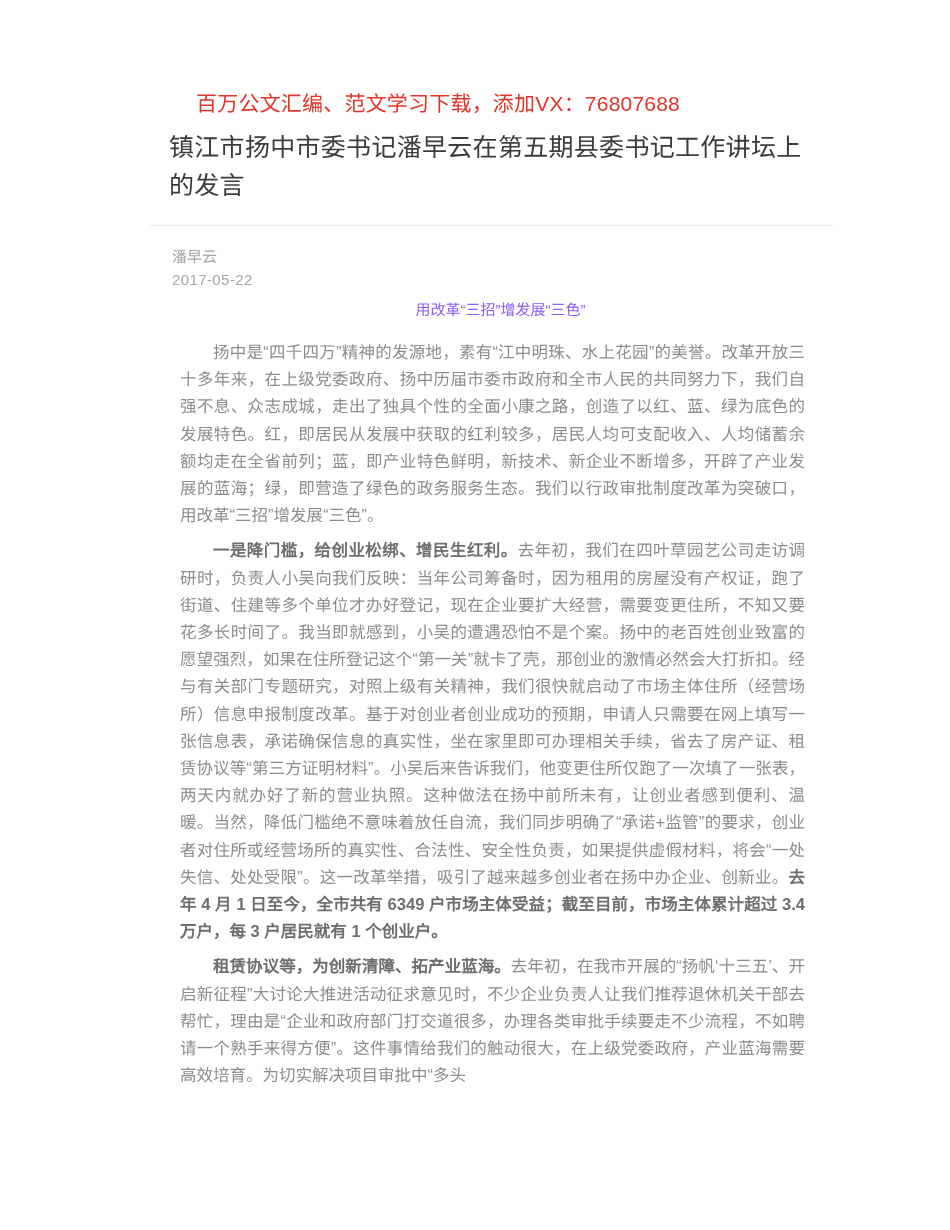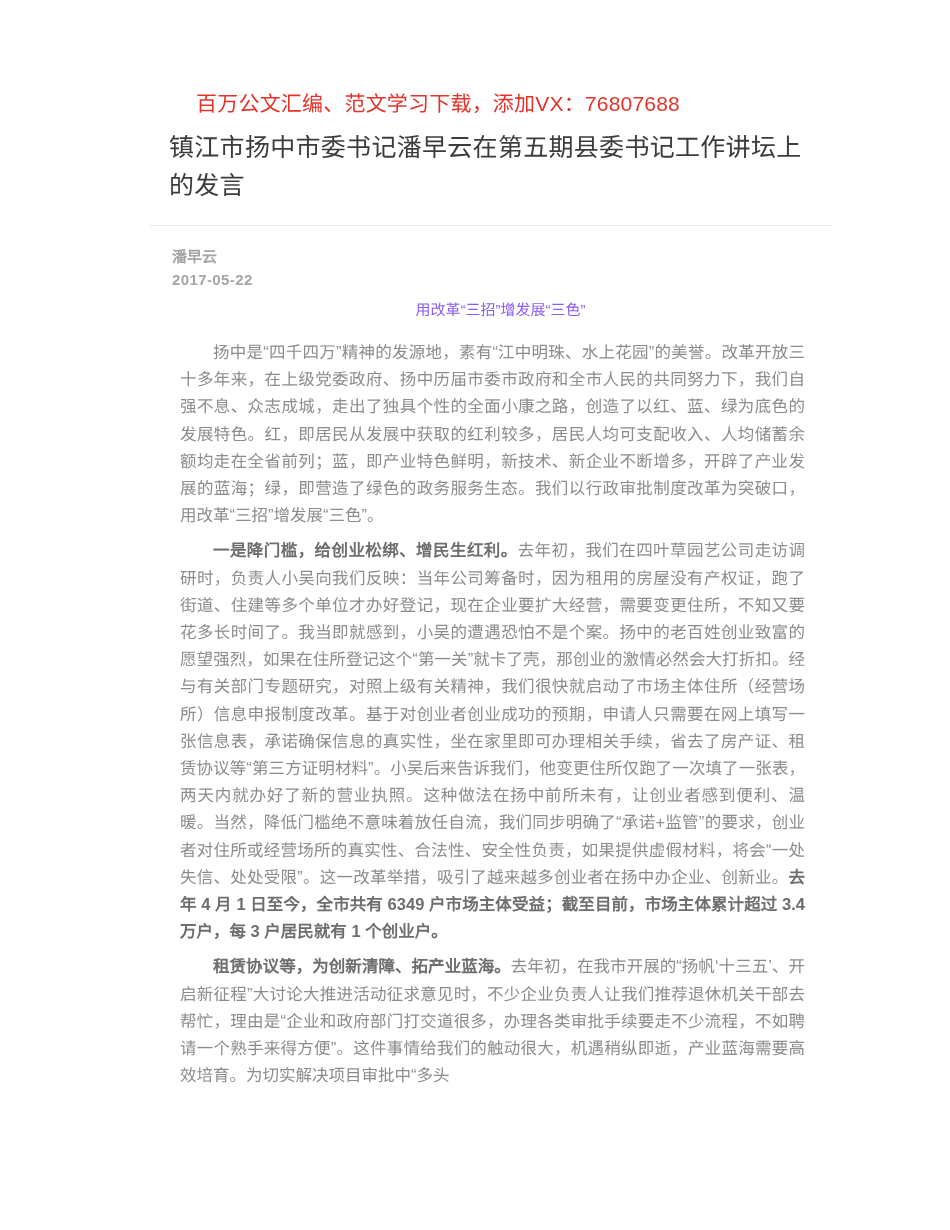--- a/index.html
+++ b/index.html
@@ -65,21 +65,21 @@
     background: #e9e9e9;
     border: 0;
   }
 
   .meta {
     margin-top: 19px;
     margin-left: 22px;
     font-size: 15px;
     line-height: 23px;
     color: #a5a5a5;
-    font-weight: 700;
+    font-weight: 400;
   }
   .meta-author { display: block; }
   .meta-date { display: block; letter-spacing: 0.4px; }
 
   .subtitle {
     margin-top: 6px;
     text-align: center;
     font-size: 15px;
     color: #8b5cf6;
     font-weight: 400;
@@ -137,18 +137,18 @@
 
       <p class="para">
         <b class="lead"></b><span>扬中是“四千四万”精神的发源地，素有“江中明珠、水上花园”的美誉。改革开放三十多年来，在上级党委政府、扬中历届市委市政府和全市人民的共同努力下，我们自强不息、众志成城，走出了独具个性的全面小康之路，创造了以红、蓝、绿为底色的发展特色。红，即居民从发展中获取的红利较多，居民人均可支配收入、人均储蓄余额均走在全省前列；蓝，即产业特色鲜明，新技术、新企业不断增多，开辟了产业发展的蓝海；绿，即营造了绿色的政务服务生态。我们以行政审批制度改革为突破口，用改革“三招”增发展“三色”。</span><b class="stat"></b>
       </p>
 
       <p class="para">
         <b class="lead">一是降门槛，给创业松绑、增民生红利。</b><span>去年初，我们在四叶草园艺公司走访调研时，负责人小吴向我们反映：当年公司筹备时，因为租用的房屋没有产权证，跑了街道、住建等多个单位才办好登记，现在企业要扩大经营，需要变更住所，不知又要花多长时间了。我当即就感到，小吴的遭遇恐怕不是个案。扬中的老百姓创业致富的愿望强烈，如果在住所登记这个“第一关”就卡了壳，那创业的激情必然会大打折扣。经与有关部门专题研究，对照上级有关精神，我们很快就启动了市场主体住所（经营场所）信息申报制度改革。基于对创业者创业成功的预期，申请人只需要在网上填写一张信息表，承诺确保信息的真实性，坐在家里即可办理相关手续，省去了房产证、租赁协议等“第三方证明材料”。小吴后来告诉我们，他变更住所仅跑了一次填了一张表，两天内就办好了新的营业执照。这种做法在扬中前所未有，让创业者感到便利、温暖。当然，降低门槛绝不意味着放任自流，我们同步明确了“承诺+监管”的要求，创业者对住所或经营场所的真实性、合法性、安全性负责，如果提供虚假材料，将会“一处失信、处处受限”。这一改革举措，吸引了越来越多创业者在扬中办企业、创新业。</span><b class="stat">去年 4 月 1 日至今，全市共有 6349 户市场主体受益；截至目前，市场主体累计超过 3.4 万户，每 3 户居民就有 1 个创业户。</b>
       </p>
 
       <p class="para">
-        <b class="lead">租赁协议等，为创新清障、拓产业蓝海。</b><span>去年初，在我市开展的“扬帆‘十三五’、开启新征程”大讨论大推进活动征求意见时，不少企业负责人让我们推荐退休机关干部去帮忙，理由是“企业和政府部门打交道很多，办理各类审批手续要走不少流程，不如聘请一个熟手来得方便”。这件事情给我们的触动很大，机遇稍纵即逝，产业蓝海需要高效培育。为切实解决项目审批中“多头</span><b class="stat"></b>
+        <b class="lead">租赁协议等，为创新清障、拓产业蓝海。</b><span>去年初，在我市开展的“扬帆‘十三五’、开启新征程”大讨论大推进活动征求意见时，不少企业负责人让我们推荐退休机关干部去帮忙，理由是“企业和政府部门打交道很多，办理各类审批手续要走不少流程，不如聘请一个熟手来得方便”。这件事情给我们的触动很大，在上级党委政府，产业蓝海需要高效培育。为切实解决项目审批中“多头</span><b class="stat"></b>
       </p>
 
     </div>
   </div>
 </div>
 
 </body></html>

